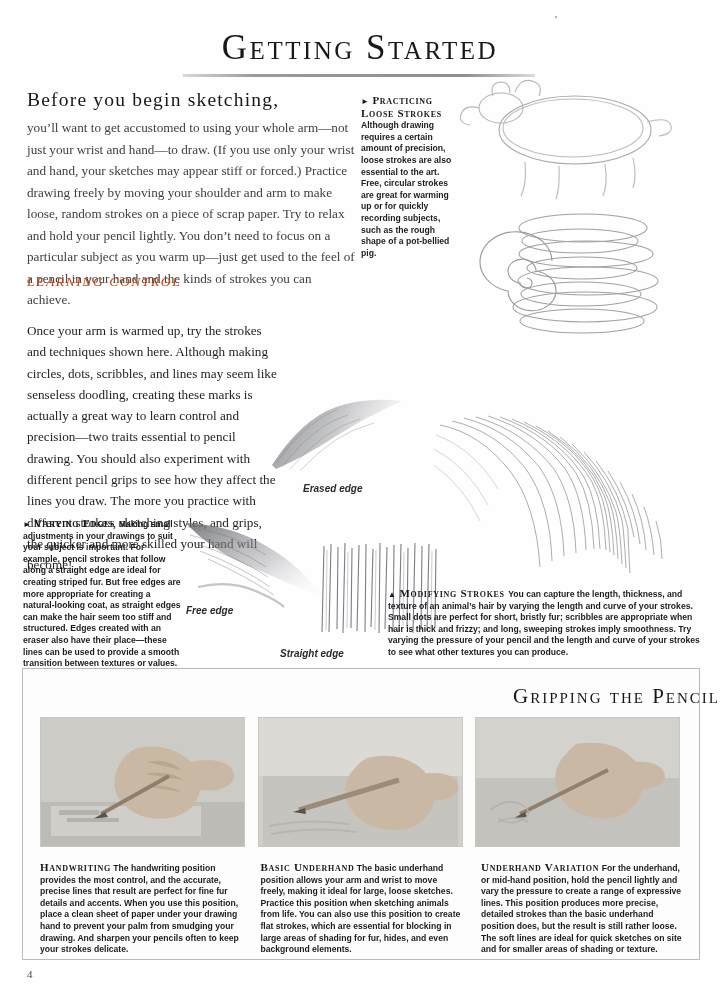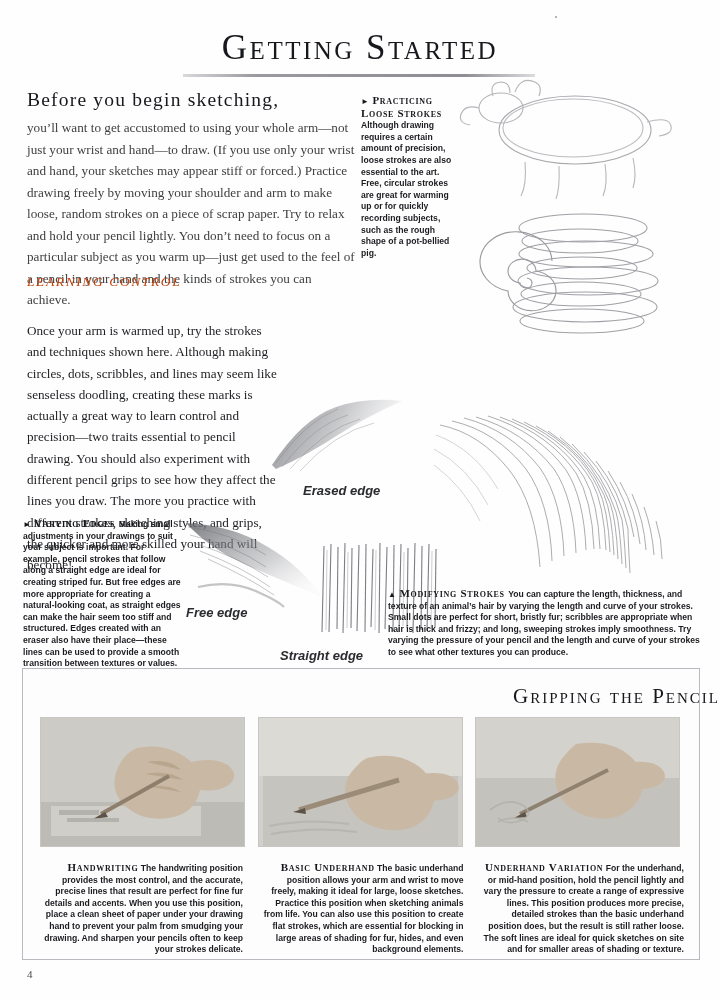--- a/index.html
+++ b/index.html
@@ -54,21 +54,21 @@
   }
   .tri{font-size:8px;letter-spacing:0;}
 
   #cap-loose{position:absolute;left:361px;top:95px;width:92px;}
   #cap-varying{position:absolute;left:23px;top:518px;width:160px;}
   #cap-modify{position:absolute;left:388px;top:588px;width:312px;}
 
   
   .lbl{
     position:absolute;font-family:"Liberation Sans", sans-serif;
-    font-style:italic;font-weight:bold;font-size:13px;color:#2a2b2f;
+    font-style:italic;font-weight:bold;font-size:10px;color:#2a2b2f;
   }
   #lbl-erased{left:303px;top:483px;}
   #lbl-free{left:186px;top:605px;}
   #lbl-straight{left:280px;top:648px;}
 
   
   .panel{
     position:absolute;left:22px;top:668px;width:676px;height:290px;
     border:1px solid #b9b9bf;background:#fdfdfd;
   }
@@ -76,21 +76,21 @@
     position:absolute;left:0;right:0;top:684px;text-align:right;
     font-family:"Liberation Serif", serif;font-variant:small-caps;
     font-size:21px;letter-spacing:2px;color:#16171b;
   }
   .photos{position:absolute;left:40px;top:717px;width:640px;height:130px;
     display:flex;justify-content:space-between;}
   .photo{width:203px;height:128px;position:relative;overflow:hidden;
     background:#d8d6d2;border:1px solid #c8c6c2;}
   .pcaps{position:absolute;left:40px;top:862px;width:644px;
     display:flex;justify-content:space-between;}
-  .pcap{width:203px;text-align:right;}
+  .pcap{width:203px;}
 
   .pageno{
     position:absolute;left:27px;top:968px;font-size:11px;color:#4a4b50;
     font-family:"Liberation Serif", serif;
   }
   .dot-top{position:absolute;left:555px;top:16px;width:2px;height:2px;
     background:#9c9ca2;border-radius:50%;}
   svg{display:block;}
 </style>
 </head>

